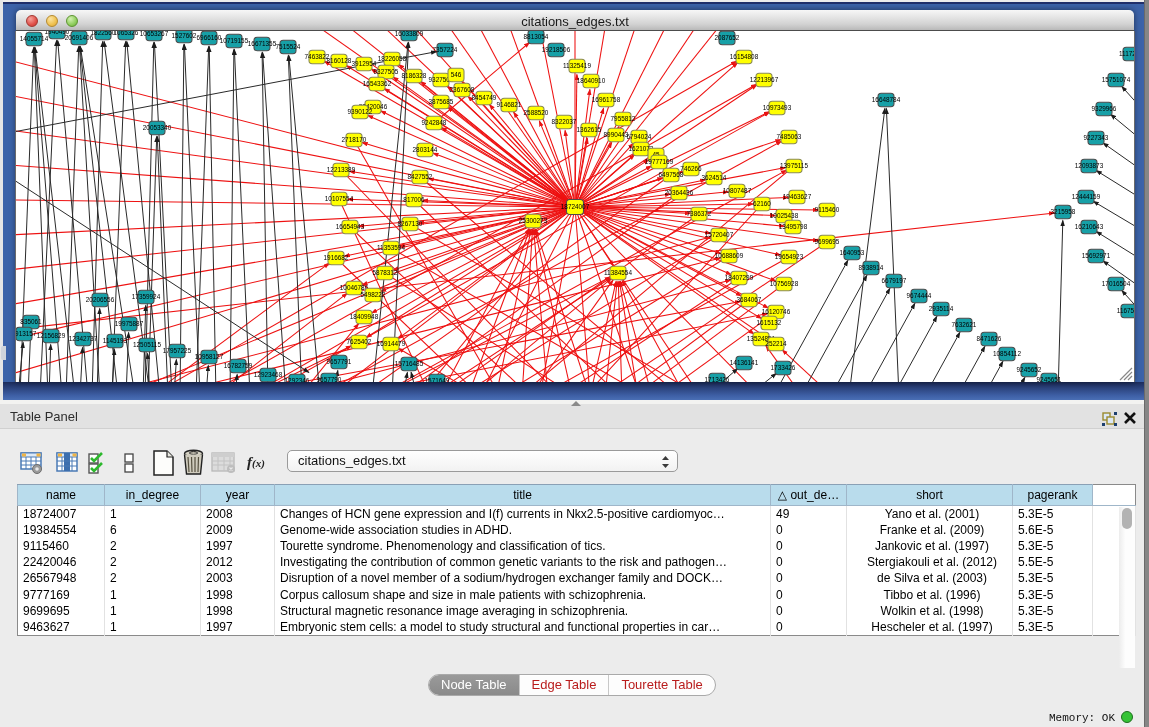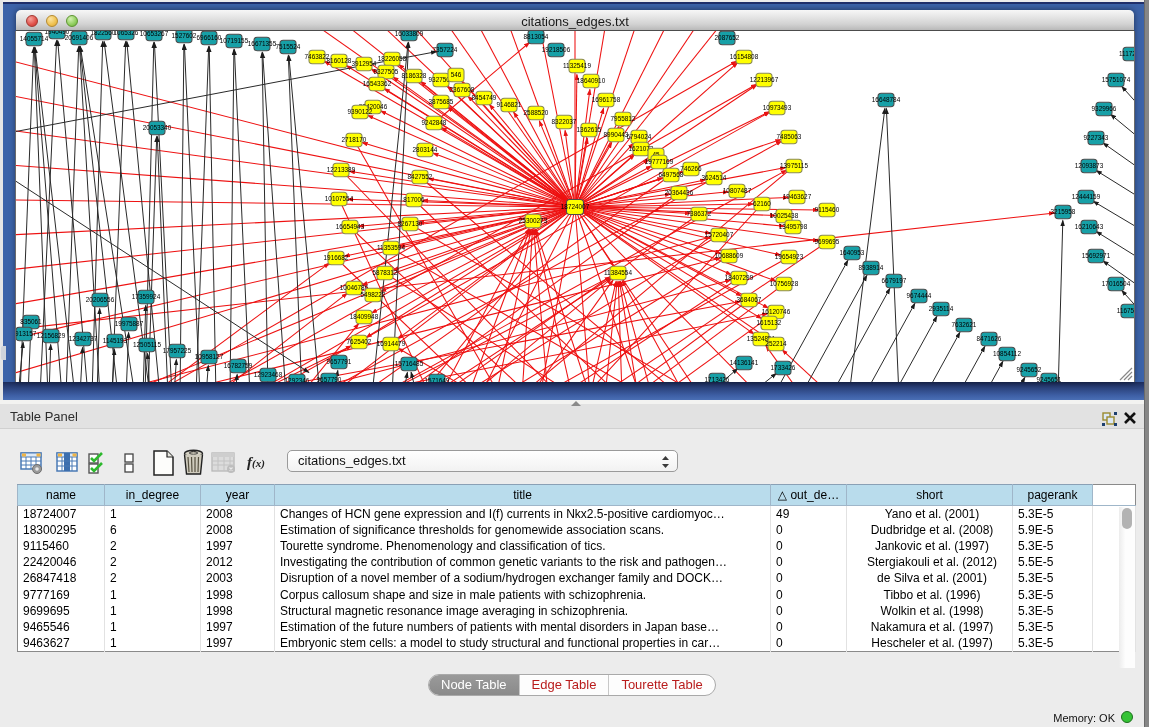--- a/index.html
+++ b/index.html
@@ -21,21 +21,21 @@
 .toolrow { position:absolute; left:0; top:26px; height:50px; }
 .combo { position:absolute; left:287px; top:24px; width:391px; height:22px; background:linear-gradient(#ffffff,#f2f2f2); border:1px solid #9a9a9a; border-radius:5px; font-size:13px; color:#111; line-height:20px; padding-left:10px; }
 table.grid { position:absolute; left:17px; top:84px; border-collapse:collapse; table-layout:fixed; font-size:12px; color:#000; background:#fff; border:1px solid #8a8a8a; }
 table.grid th { background:#b9dcec; border:1px solid #9fb6c9; border-top:1px solid #8aa0b5; font-weight:normal; font-size:12px; height:21px; padding:0; overflow:hidden; white-space:nowrap;margin-left:12px; }
 table.grid td { height:16.2px; padding:0 0 0 5px; overflow:hidden; white-space:nowrap; border-right:1px solid #e2e2e2; }
 td.c5 { text-align:center; padding-left:0; }
 .tabs { position:absolute; left:428px; top:274px; height:22px; display:flex; border:1px solid #a9a9a9; border-radius:11px; overflow:hidden; background:#fdfdfd; box-shadow:inset 0 1px 0 #fff; }
 .tabs div { font-size:13px; padding:2px 12px 0 12px; color:#b91c1c; border-right:1px solid #c8c8c8; }
 .tabs div.sel { background:linear-gradient(#9a9a9a,#8a8a8a); color:#fff; }
 .tabs div:last-child { border-right:none; }
-.mem { position:absolute; right:31px; top:312px; font-size:11px; color:#111; }
+.mem { position:absolute; right:31px; top:312px; font-size:11px; color:#111;font-family:Liberation Mono, monospace; }
 .dot { position:absolute; right:13px; top:311px; width:12px; height:12px; border-radius:50%; background:#35c335; border:1px solid #1e6e1e; }
 .grip { position:absolute; left:571px; top:1px; width:0; height:0; border-left:5px solid transparent; border-right:5px solid transparent; border-bottom:5px solid #8a8a8a; }
 .scrollb { position:absolute; left:1119px; top:107px; width:16px; height:161px; background:linear-gradient(90deg,#ececec,#fdfdfd 40%,#fdfdfd); }
 .scrollb .th { position:absolute; left:3px; top:1px; width:10px; height:21px; border-radius:5px; background:#b3b3b3; }
 .icon { position:absolute; }
 </style></head><body>
 <div class="leftsliver"></div>
 <div style="position:absolute;left:1px;top:346px;width:5px;height:14px;background:#cfd4dc;border-radius:2px 0 0 2px;z-index:5"></div>
 <div class="appblue"></div>
 <div class="botband"></div>
@@ -656,27 +656,27 @@
           <td class="c0">18724007</td>
           <td class="c1">1</td>
           <td class="c2">2008</td>
           <td class="c3">Changes of HCN gene expression and I(f) currents in Nkx2.5‑positive cardiomyoc…</td>
           <td class="c4">49</td>
           <td class="c5">Yano et al. (2001)</td>
           <td class="c6">5.3E‑5</td>
           <td class="c7"></td>
         </tr>
 <tr>
-          <td class="c0">18300295</td>
+          <td class="c0">19384554</td>
           <td class="c1">6</td>
-          <td class="c2">2008</td>
-          <td class="c3">Estimation of significance thresholds for genomewide association scans.</td>
+          <td class="c2">2009</td>
+          <td class="c3">Genome‑wide association studies in ADHD.</td>
           <td class="c4">0</td>
-          <td class="c5">Dudbridge et al. (2008)</td>
-          <td class="c6">5.9E‑5</td>
+          <td class="c5">Franke et al. (2009)</td>
+          <td class="c6">5.6E‑5</td>
           <td class="c7"></td>
         </tr>
 <tr>
           <td class="c0">9115460</td>
           <td class="c1">2</td>
           <td class="c2">1997</td>
           <td class="c3">Tourette syndrome. Phenomenology and classification of tics.</td>
           <td class="c4">0</td>
           <td class="c5">Jankovic et al. (1997)</td>
           <td class="c6">5.3E‑5</td>
@@ -686,56 +686,46 @@
           <td class="c0">22420046</td>
           <td class="c1">2</td>
           <td class="c2">2012</td>
           <td class="c3">Investigating the contribution of common genetic variants to the risk and pathogen…</td>
           <td class="c4">0</td>
           <td class="c5">Stergiakouli et al. (2012)</td>
           <td class="c6">5.5E‑5</td>
           <td class="c7"></td>
         </tr>
 <tr>
-          <td class="c0">26847418</td>
+          <td class="c0">26567948</td>
           <td class="c1">2</td>
           <td class="c2">2003</td>
           <td class="c3">Disruption of a novel member of a sodium/hydrogen exchanger family and DOCK…</td>
           <td class="c4">0</td>
-          <td class="c5">de Silva et al. (2001)</td>
+          <td class="c5">de Silva et al. (2003)</td>
           <td class="c6">5.3E‑5</td>
           <td class="c7"></td>
         </tr>
 <tr>
           <td class="c0">9777169</td>
           <td class="c1">1</td>
           <td class="c2">1998</td>
           <td class="c3">Corpus callosum shape and size in male patients with schizophrenia.</td>
           <td class="c4">0</td>
           <td class="c5">Tibbo et al. (1996)</td>
           <td class="c6">5.3E‑5</td>
           <td class="c7"></td>
         </tr>
 <tr>
           <td class="c0">9699695</td>
           <td class="c1">1</td>
           <td class="c2">1998</td>
           <td class="c3">Structural magnetic resonance image averaging in schizophrenia.</td>
           <td class="c4">0</td>
           <td class="c5">Wolkin et al. (1998)</td>
-          <td class="c6">5.3E‑5</td>
-          <td class="c7"></td>
-        </tr>
-<tr>
-          <td class="c0">9465546</td>
-          <td class="c1">1</td>
-          <td class="c2">1997</td>
-          <td class="c3">Estimation of the future numbers of patients with mental disorders in Japan base…</td>
-          <td class="c4">0</td>
-          <td class="c5">Nakamura et al. (1997)</td>
           <td class="c6">5.3E‑5</td>
           <td class="c7"></td>
         </tr>
 <tr>
           <td class="c0">9463627</td>
           <td class="c1">1</td>
           <td class="c2">1997</td>
           <td class="c3">Embryonic stem cells: a model to study structural and functional properties in car…</td>
           <td class="c4">0</td>
           <td class="c5">Hescheler et al. (1997)</td>

